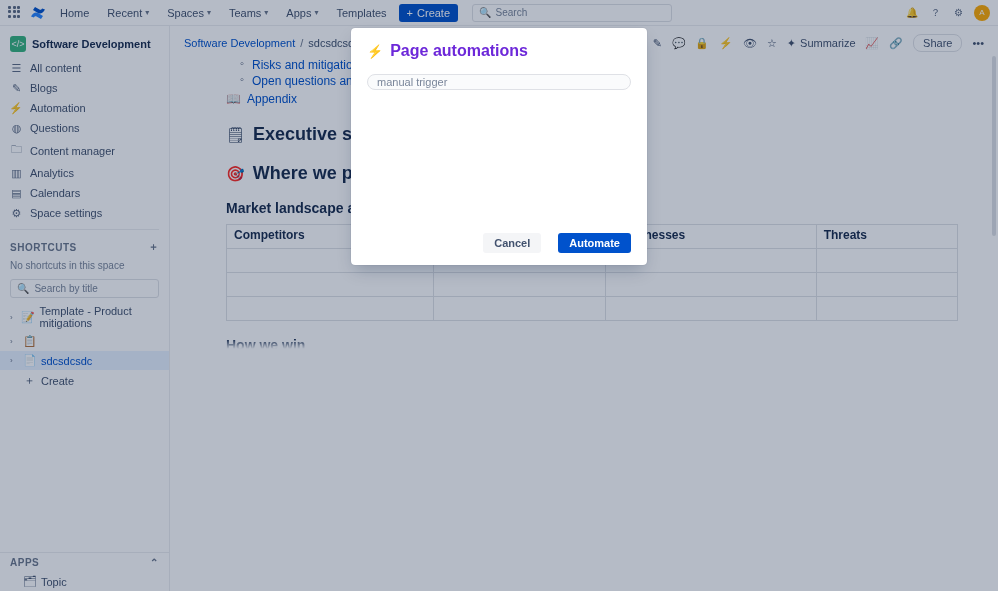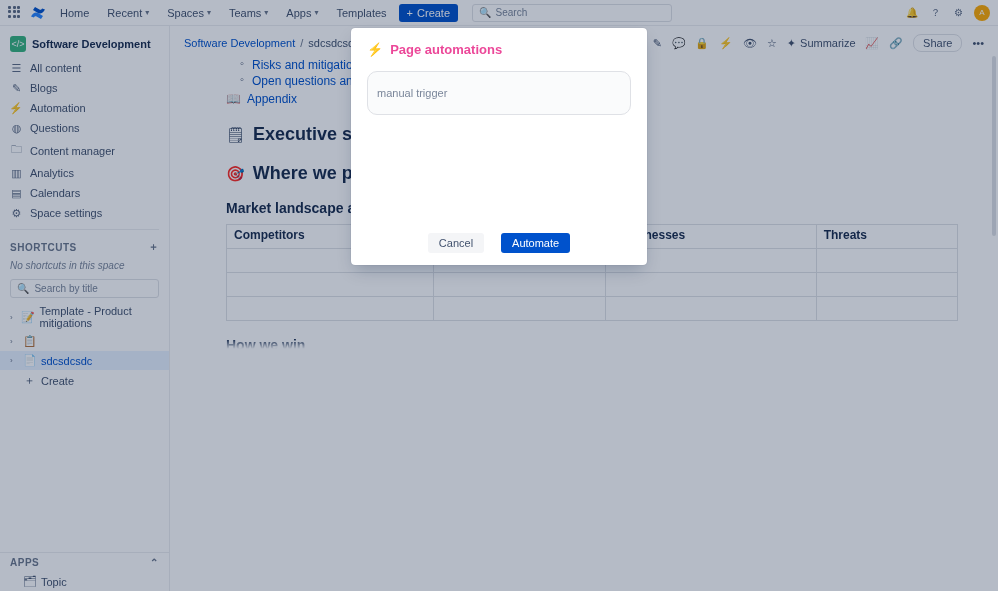--- a/index.html
+++ b/index.html
@@ -107,21 +107,21 @@
     min-height:20px;
   }
   .sb-item .ic { width:13px; display:flex; align-items:center; justify-content:center; color:#5e6c84; font-size:11px; }
   .sb-sep { height:1px; background:#ebecf0; margin: 6px 10px; }
   .sb-section {
     padding: 4px 10px;
     font-size: 10px; font-weight: 700; letter-spacing: .5px;
     color:#6b778c; text-transform: uppercase;
     display:flex; align-items:center; justify-content:space-between;
   }
-  .sb-note { padding: 2px 10px 6px; color:#7a869a; font-size:10px;font-style:italic; }
+  .sb-note { padding: 2px 10px 6px; color:#7a869a; font-size:10px; }
   .sb-search {
     margin: 2px 10px 4px;
     height: 19px;
     border:1px solid #dfe1e6; border-radius:3px;
     display:flex; align-items:center; gap:5px; padding:0 6px;
     color:#7a869a; font-size:10px;
   }
   .tree-item {
     display:flex; align-items:center; gap:5px;
     padding: 3px 10px; color:#42526e;
@@ -224,37 +224,37 @@
     width: 296px; height: 237px;
     background:#fff;
     border-radius: 4px;
     box-shadow: 0 8px 16px -4px rgba(9,30,66,.25), 0 0 1px rgba(9,30,66,.31);
     z-index: 50;
     display:flex; flex-direction:column;
     padding: 14px 16px 12px;
   }
   .modal-head { display:flex; align-items:center; gap:7px; }
   .modal-head .bolt { font-size: 13px; color:#6554c0; }
-  .modal-title { font-size: 13px; font-weight: 600; color:#ec4899; }
+  .modal-title { font-size: 16px; font-weight: 600; color:#6d28d9; }
   .modal-desc { margin-top: 10px; font-size: 11px; line-height: 1.45; color:#42526e; }
   .modal-desc b { color:#172b4d; }
   .modal-field {
     margin-top: 14px;
-    height: 44px;
+    height: 16px;
     border: 1px solid #dfe1e6;
     border-radius: 10px;
     background:#fafbfc;
     display:flex; align-items:center;
     padding: 0 9px;
     font-size: 11px;
     color:#7a869a;
   }
   .modal-actions {
     margin-top:auto;
-    display:flex; justify-content:center; gap:17px;
+    display:flex; justify-content:flex-end; gap:17px;font-weight:bold;
   }
   .btn {
     border-radius:3px; padding: 4px 11px; font-size: 11px; cursor:default;
   }
   .btn-sub { background:#f4f5f7; color:#42526e; }
   .btn-pri { background:#0052cc; color:#fff; }
   .blue { color:#0052cc; }
 </style>
 </head>
 <body>

